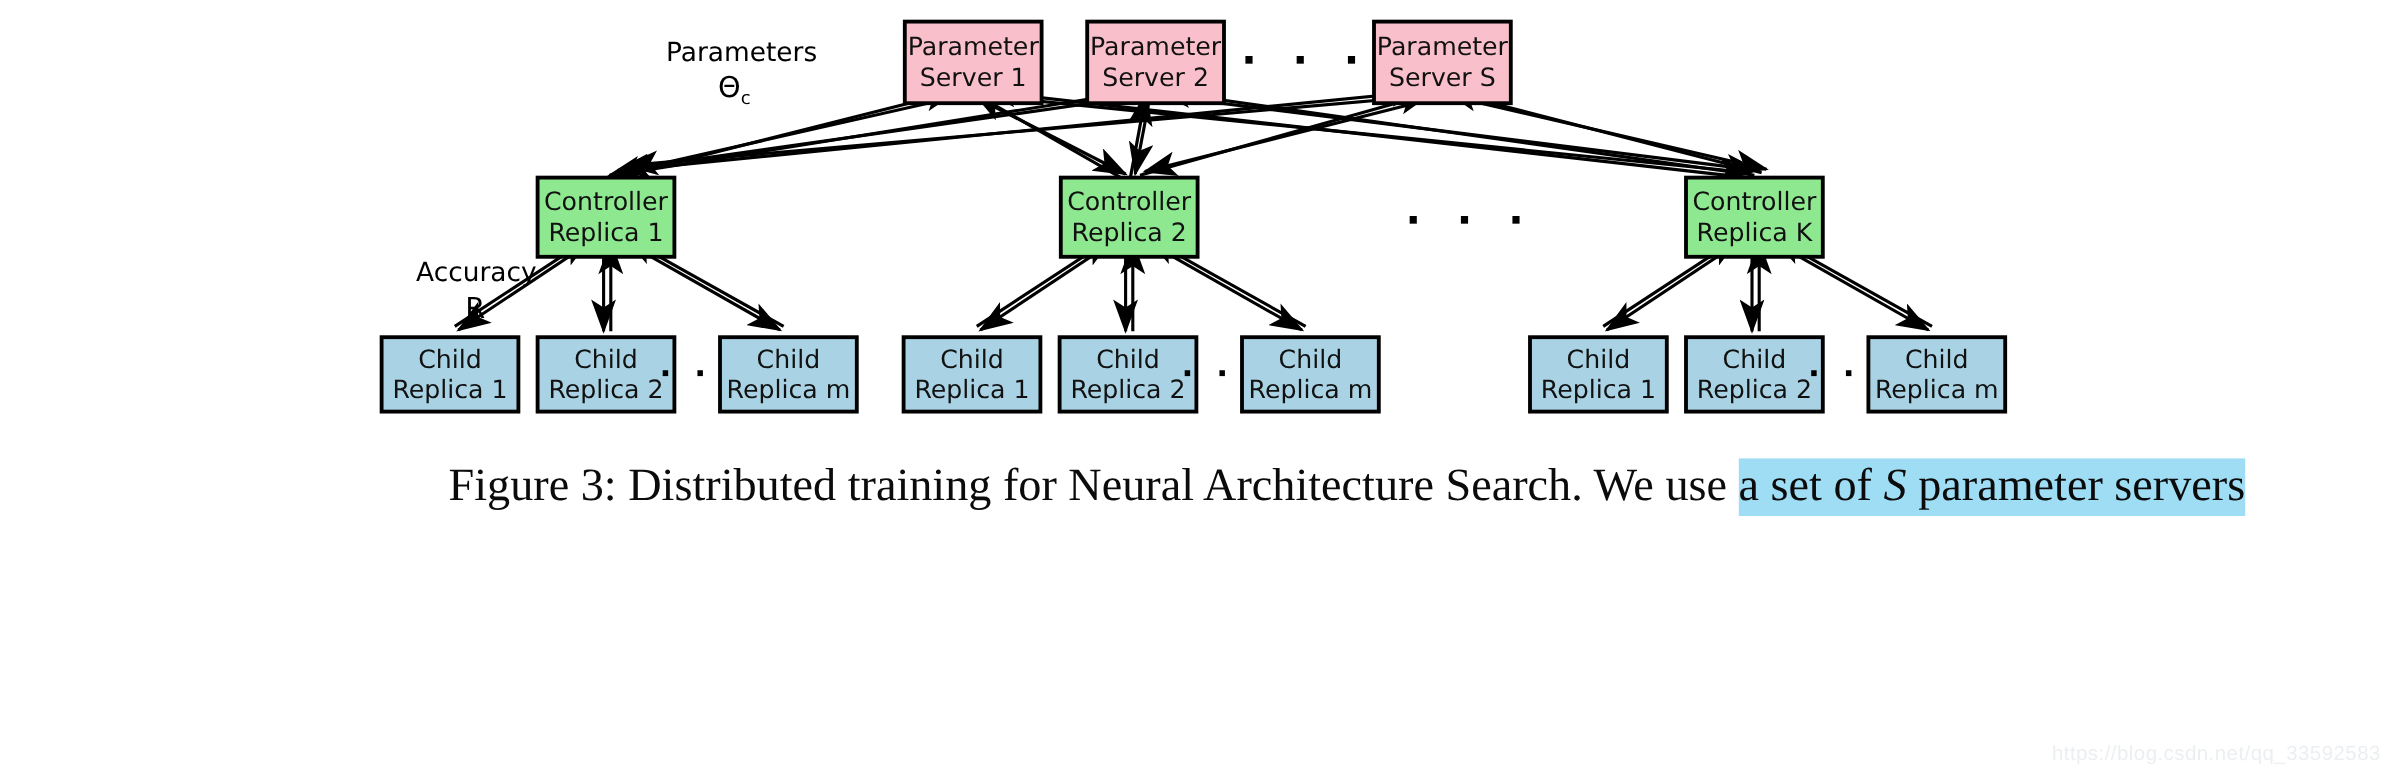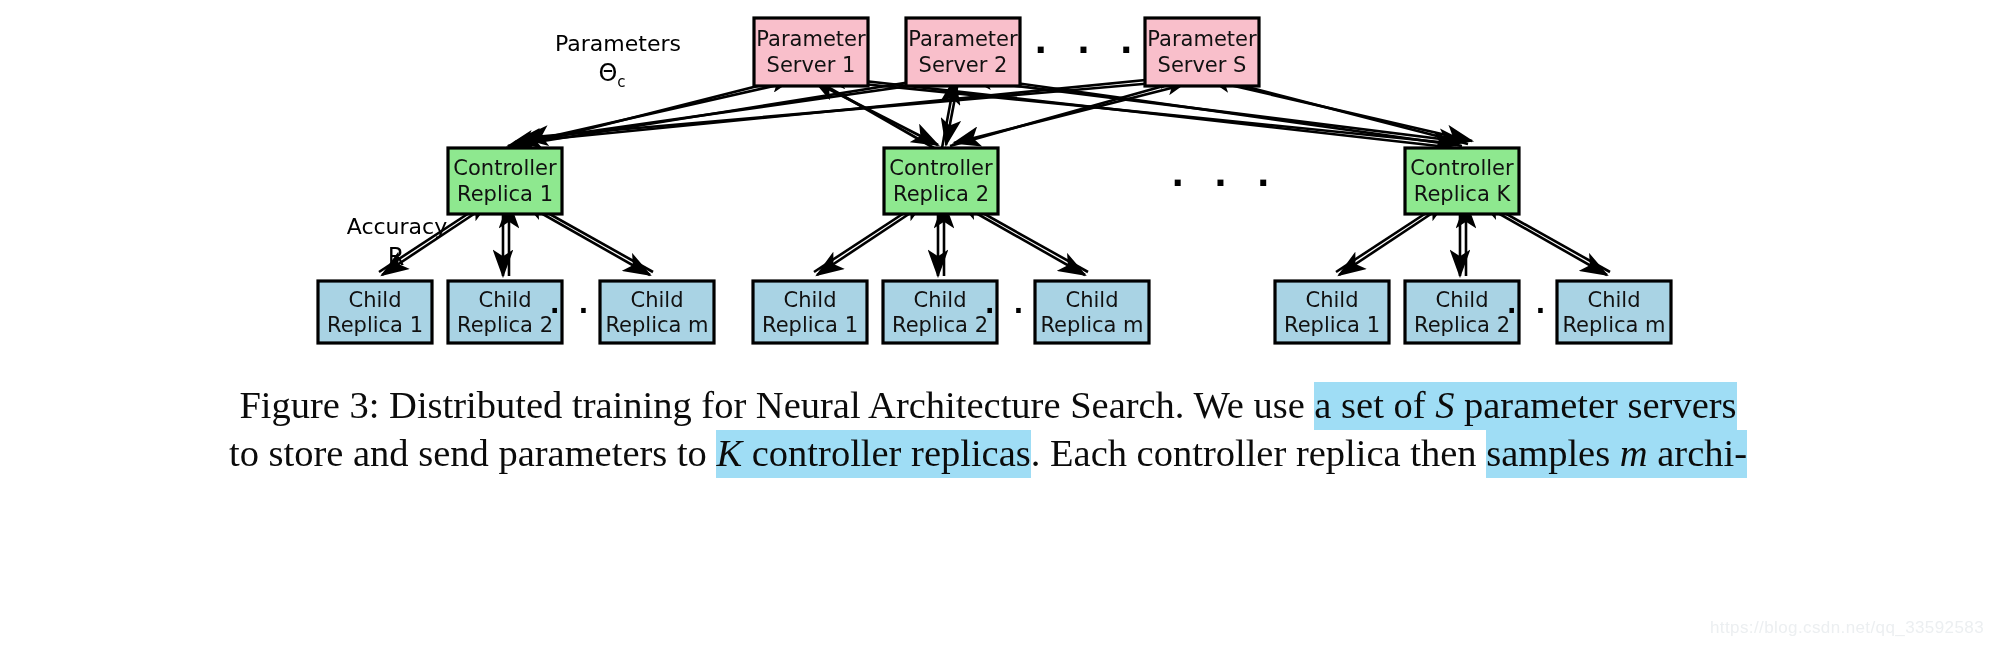--- a/index.html
+++ b/index.html
@@ -63,28 +63,28 @@
   }
   .arrow-line {
     stroke: #000000;
     stroke-width: 2.6;
     fill: none;
   }
 
   
   #caption {
     position: absolute;
-    left: 132px;
+    left: 159px;
     top: 382px;
     width: 1712px;
     font-family: "Liberation Serif", "DejaVu Serif", serif;
     font-size: 38.5px;
     line-height: 47.5px;
     color: #0b0b0b;
-    text-align: center;
+    text-align: right;
     white-space: nowrap;
   }
   #caption .cap-line {
     display: block;
     height: 47.5px;
   }
   .hl {
     background-color: #9fddf5;
     box-decoration-break: clone;
     -webkit-box-decoration-break: clone;
@@ -274,19 +274,18 @@
       <text class="edge-label-sub" x="612" y="81"><tspan>Θ</tspan><tspan font-size="15" dy="6">c</tspan></text>
 
       <text class="edge-label" x="397" y="234">Accuracy</text>
       <text class="edge-label-sub" x="396" y="265">R</text>
     </g>
   </svg>
 
   <div id="caption">
     <span class="cap-line"><span>Figure 3:  Distributed training for Neural Architecture Search.  We use </span><span class="hl"><span>a set of </span><span class="mathit">S</span><span> parameter servers</span></span></span>
 
-    <span class="cap-line"><span>to store and send parameters to </span><span class="hl"><span class="mathit">K</span><span> controller replicas</span></span><span>. Each controller replica then </span><span class="hl"><span>samples </span><span class="mathit">m</span><span> archi-</span></span></span>
 
 
   </div>
 
   <div id="watermark">https://blog.csdn.net/qq_33592583</div>
 </div>
 
 </body></html>

